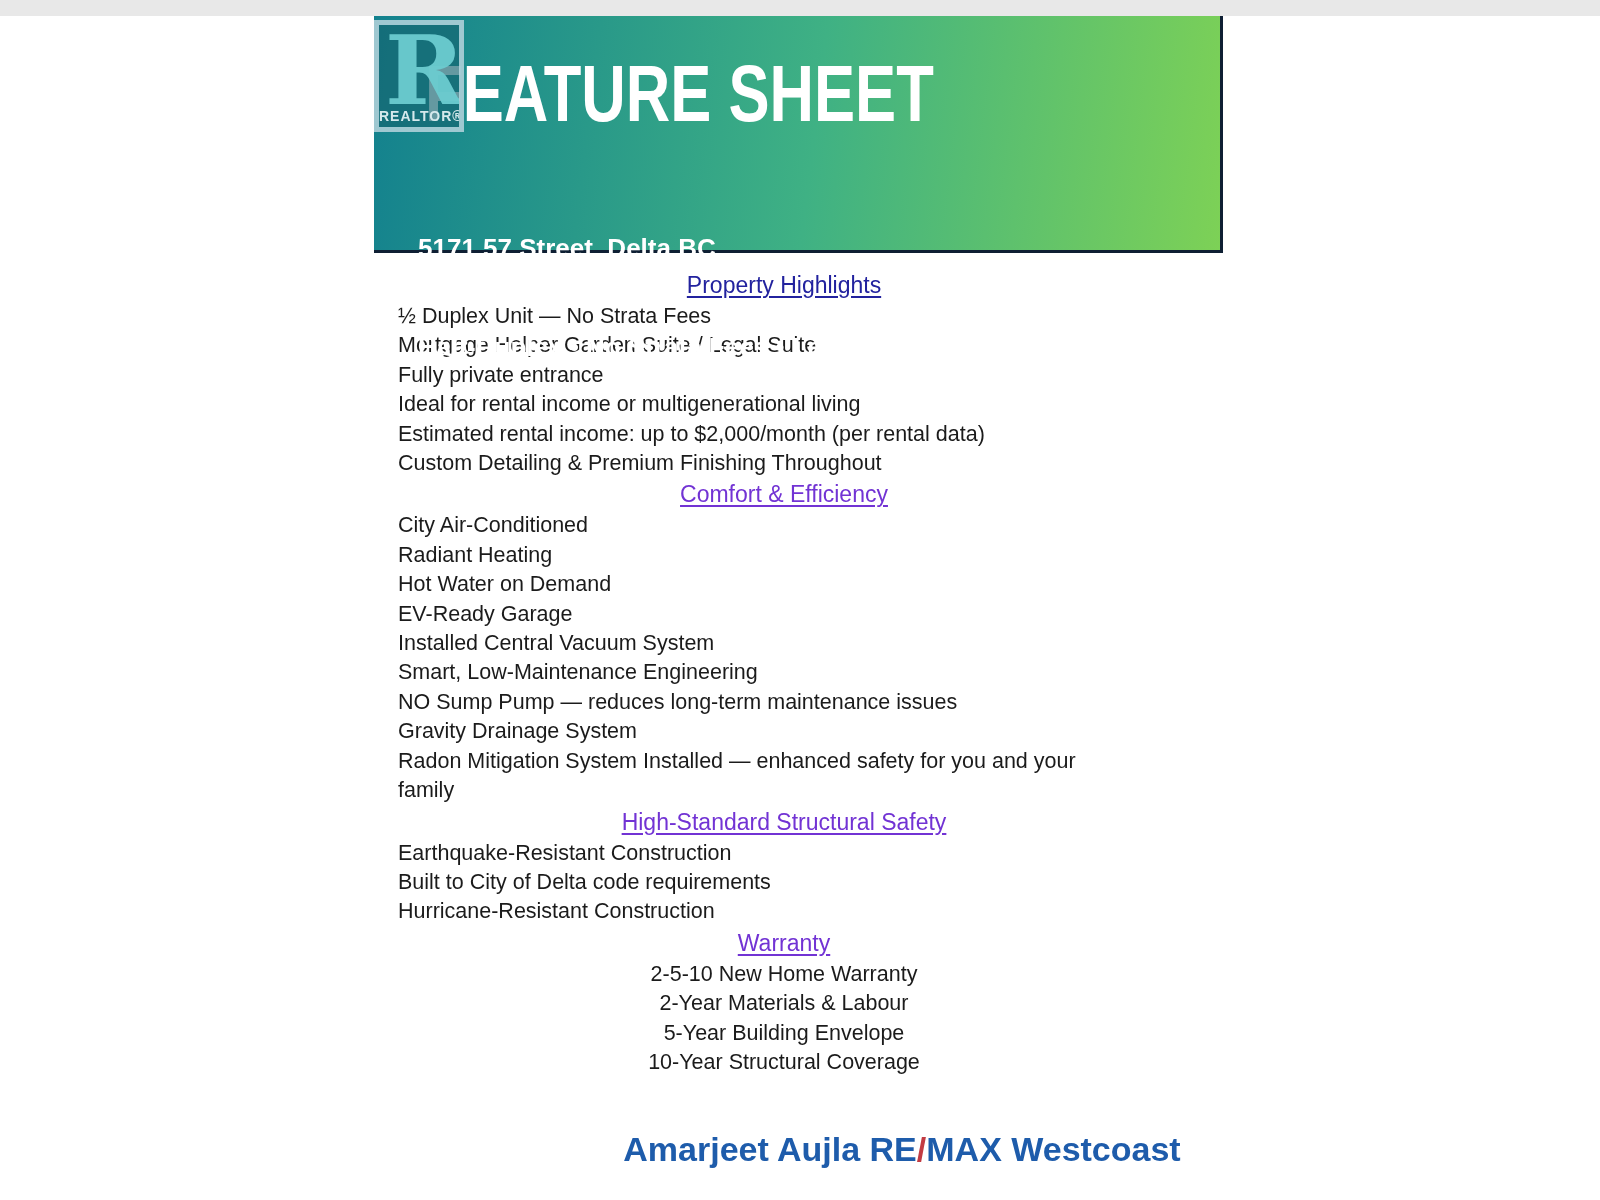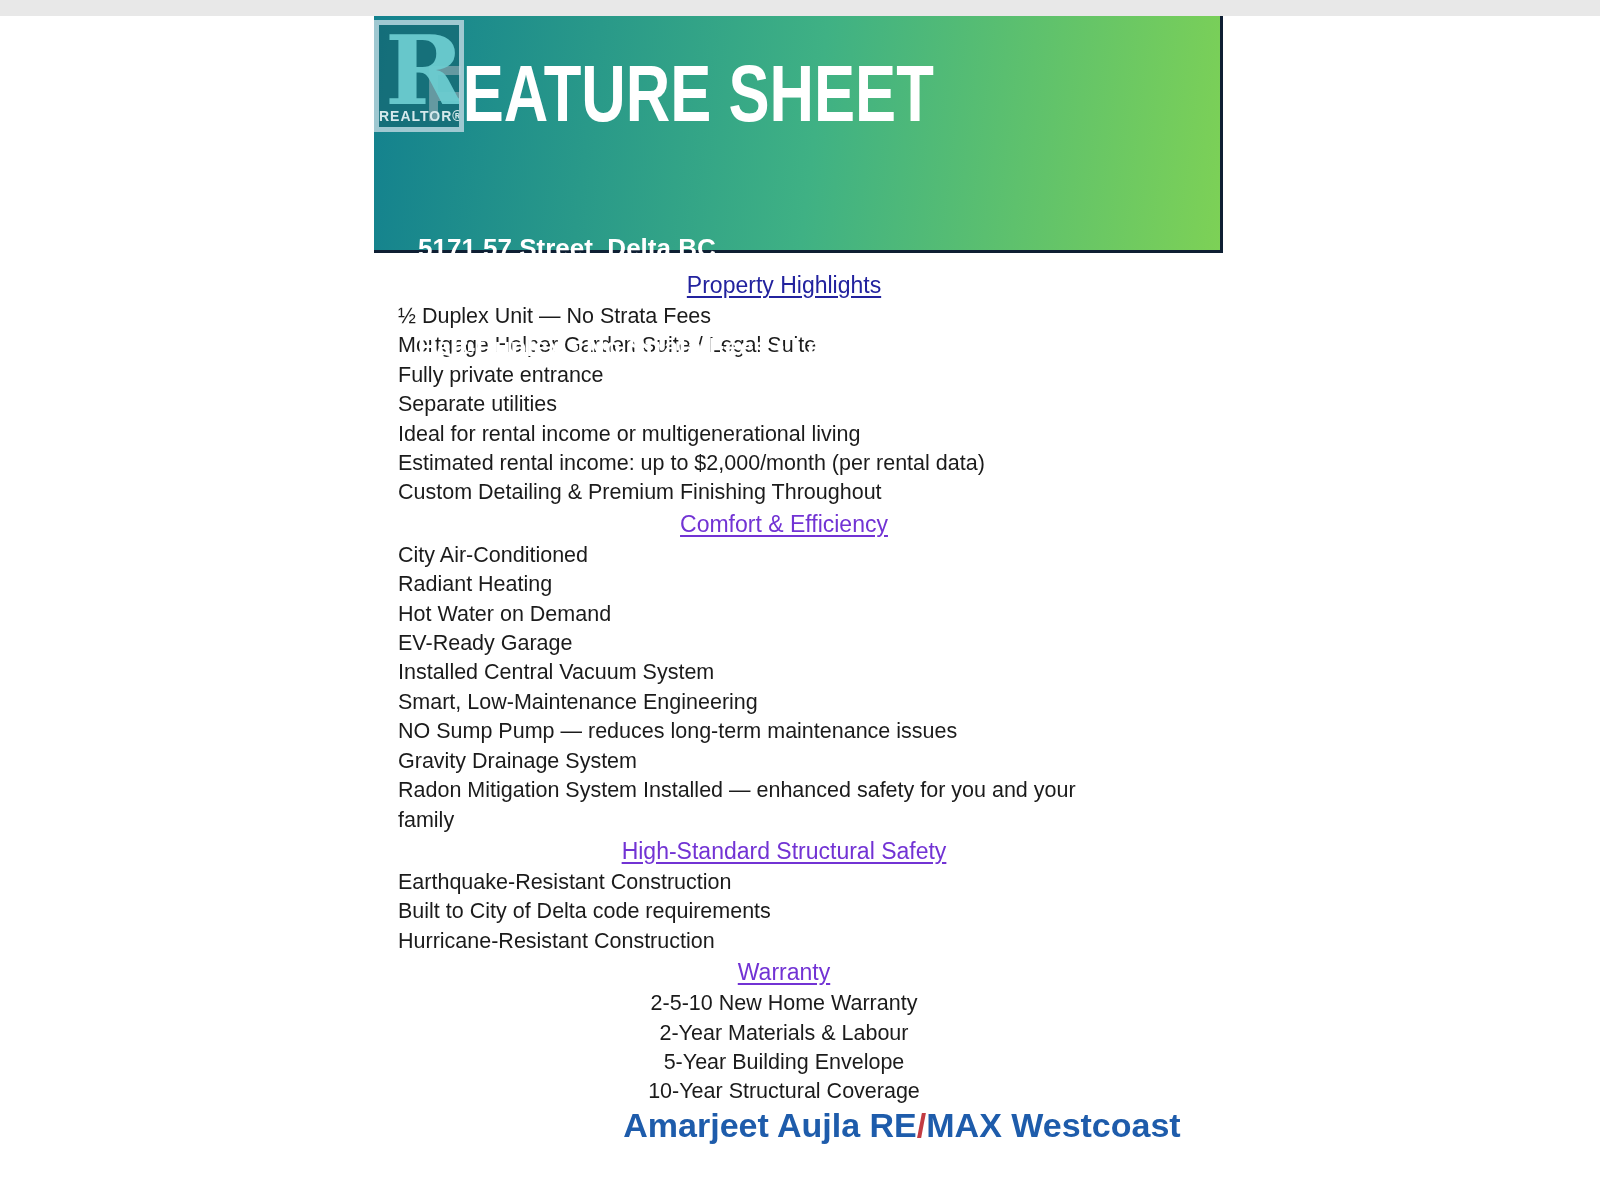--- a/index.html
+++ b/index.html
@@ -45,21 +45,21 @@
   .line{white-space:pre;}
   .line.centered{text-align:center;}
   .section-heading{
     font-size:23px;font-weight:normal;line-height:33px;text-align:center;
     text-decoration:underline;text-underline-offset:3px;white-space:pre;
   }
   .navy{color:#22229e;}
   .purple{color:#7233d4;}
   
   .footer{
-    position:absolute;left:398px;top:1092px;width:1008px;text-align:center;
+    position:absolute;left:398px;top:1116px;width:1008px;text-align:center;
     font-size:34px;font-weight:bold;line-height:1;color:#1e5cab;white-space:pre;
   }
   .slash{color:#c23b42;}
 </style>
 </head>
 <body>
 
 <div class="page">
 
   <div class="header">
@@ -73,21 +73,20 @@
       <div class="logo-label">REALTOR®</div>
     </div>
   </div>
 
   <div class="content">
 
     <div class="section-heading navy">Property Highlights</div>
     <div class="line">½ Duplex Unit — No Strata Fees</div>
     <div class="line">Mortgage Helper Garden Suite / Legal Suite</div>
     <div class="line">Fully private entrance</div>
-    <div class="line">Separate utilities</div>
     <div class="line">Ideal for rental income or multigenerational living</div>
     <div class="line">Estimated rental income: up to $2,000/month (per rental data)</div>
     <div class="line">Custom Detailing &amp; Premium Finishing Throughout</div>
 
     <div class="section-heading purple">Comfort &amp; Efficiency</div>
     <div class="line">City Air-Conditioned</div>
     <div class="line">Radiant Heating</div>
     <div class="line">Hot Water on Demand</div>
     <div class="line">EV-Ready Garage</div>
     <div class="line">Installed Central Vacuum System</div>

